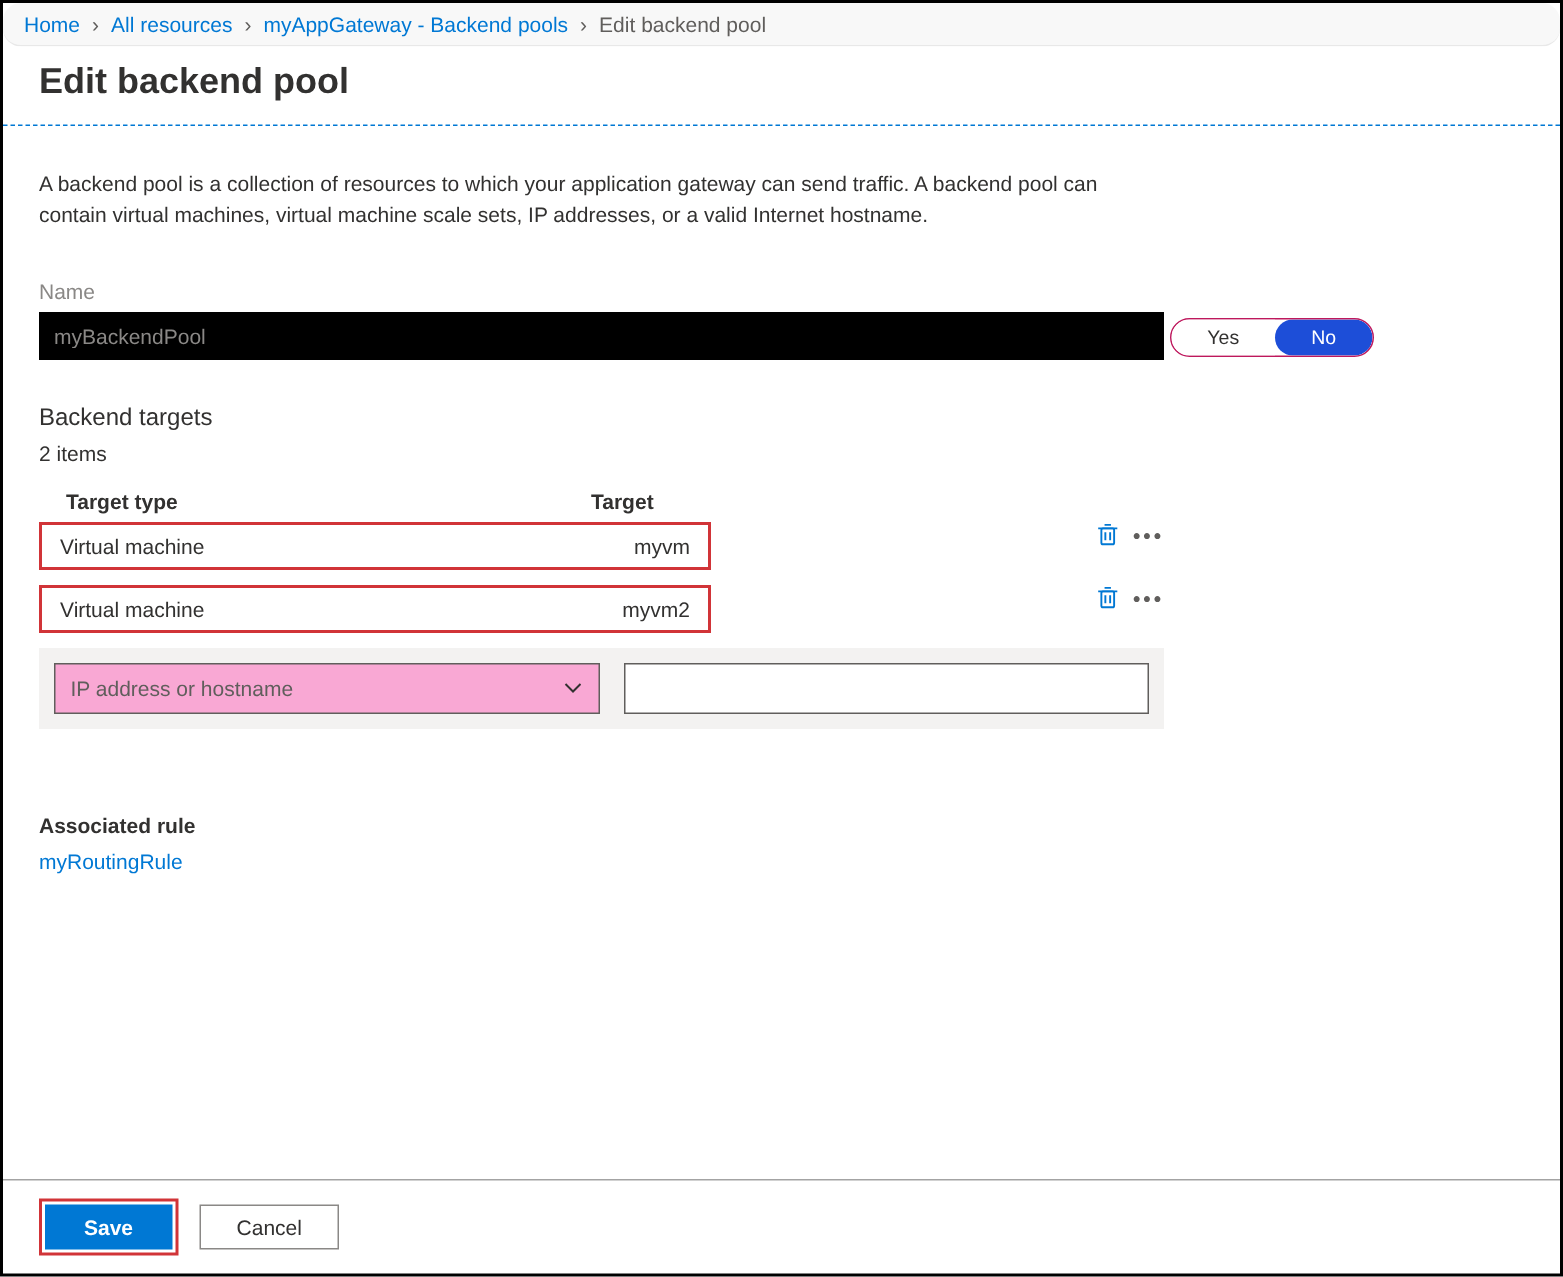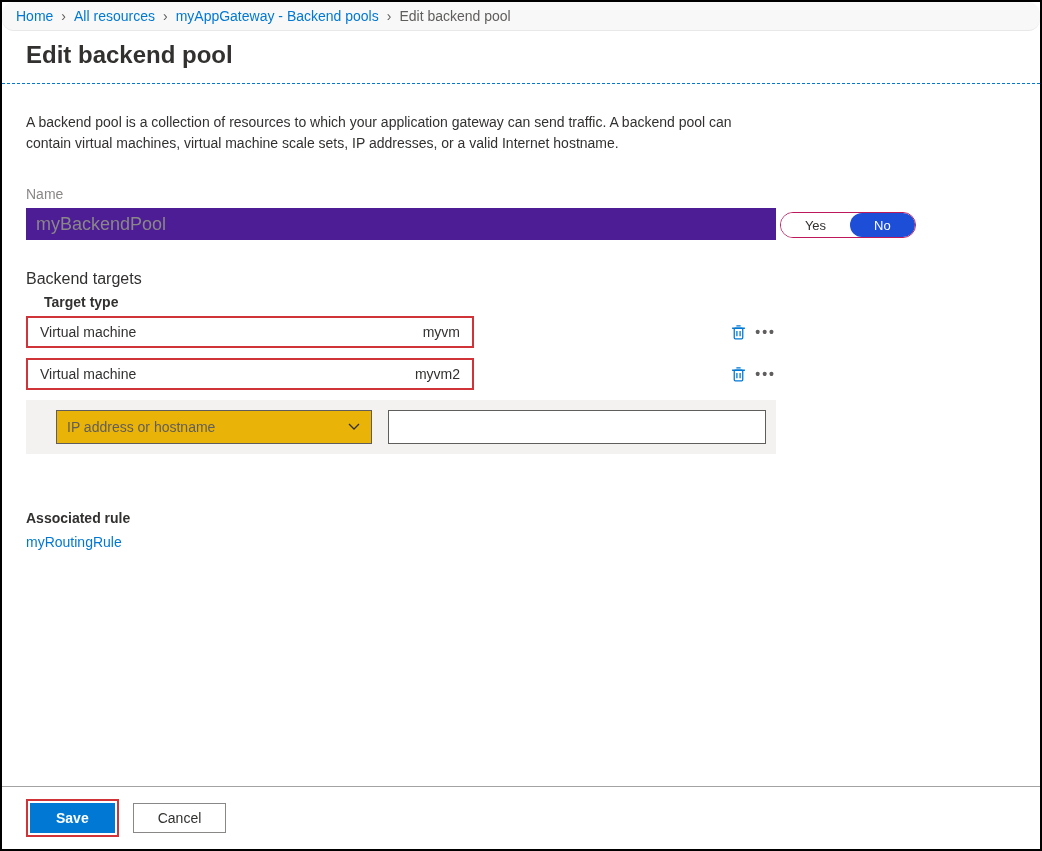--- a/index.html
+++ b/index.html
@@ -32,23 +32,23 @@
     font-size: 24px;
     font-weight: 600;
     padding: 10px 24px 14px 24px;
     border-bottom: 1px dashed #0078d4;
   }
   .content { padding: 28px 24px 0 24px; }
   .description { max-width: 740px; line-height: 1.5; margin-bottom: 32px; }
   .field-label { color: #8a8886; font-size: 14px; margin-bottom: 6px; }
   .text-input {
     width: 750px; height: 32px;
-    border: none; background: #4c1d95;
+    border: none; background: #000000;
     padding: 0 10px; color: #8a8886;
-    font-size: 18px; font-family: inherit;
+    font-size: 14px; font-family: inherit;
   }
   .section-label { font-weight: 600; margin-top: 30px; margin-bottom: 8px; }
   .toggle {
     display: inline-flex; border: 1px solid #be185d; border-radius: 14px; overflow: hidden; height: 26px;
   }
   .toggle-option {
     display: inline-flex; align-items: center; justify-content: center;
     padding: 0 24px; font-size: 13px; cursor: pointer;
     background: #fff; color: #323130;
   }
@@ -56,38 +56,37 @@
     background: #1d4ed8; color: #fff; border-radius: 14px;
   }
   .subhead { font-size: 16px; margin-top: 30px; }
   .items-count { margin-top: 6px; margin-bottom: 10px; }
   .targets-table { width: 750px; }
   .targets-header {
     display: flex; font-weight: 600; padding: 6px 18px;
   }
   .targets-header .col-type { width: 350px; }
   .targets-header .col-target { flex: 1; }
-  .target-row-wrap { display: flex; align-items: center; gap: 13px; margin-bottom: 10px;}
+  .target-row-wrap { display: flex; align-items: flex-start; gap: 13px; margin-bottom: 10px;}
   .target-row {
     display: flex; border: 2px solid #d13438; width: 448px;
     padding: 6px 12px; align-items: center;
   }
   .target-row .col-type { width: 338px; }
   .target-row .col-target { flex: 1; text-align: right; }
   .spacer-action { flex: 1; display: flex; justify-content: flex-end; align-items: center; gap: 8px; }
   .new-row {
     display: flex; width: 750px; background: #f3f2f1;
     padding: 10px; gap: 16px; align-items: center; margin-top: 6px;
   }
   .dropdown {
-    width: 316px; height: 34px; border: 1px solid #605e5c;
-    background: #eab308; display: flex; align-items: center;
+    width: 364px; height: 34px; border: 1px solid #605e5c;
+    background: #f9a8d4; display: flex; align-items: center;
     padding: 0 10px; justify-content: space-between; color: #605e5c;
     cursor: pointer;
-    margin-left: 20px;
   }
   .dropdown-empty {
     flex: 1; height: 34px; border: 1px solid #605e5c; background: #fff;
   }
   .assoc-head { font-weight: 600; margin-top: 56px; }
   .assoc-link { color: #0078d4; text-decoration: none; display: inline-block; margin-top: 8px; cursor: pointer; }
   .footer {
     position: absolute; bottom: 0; left: 0; right: 0;
     border-top: 1px solid #a3a3a3; padding: 12px 24px;
     display: flex; gap: 14px; align-items: center;
@@ -126,24 +125,26 @@
 
   <div class="field-label">Name</div>
   <input class="text-input" readonly="" value="myBackendPool" style="">
 
   <div class="toggle">
     <div class="toggle-option">Yes</div>
     <div class="toggle-option active">No</div>
   </div>
 
   <div class="subhead">Backend targets</div>
+  <div class="items-count">2 items</div>
 
   <div class="targets-table">
     <div class="targets-header">
       <div class="col-type">Target type</div>
+      <div class="col-target">Target</div>
     </div>
 
     <div class="target-row-wrap">
       <div class="target-row">
         <div class="col-type">Virtual machine</div>
         <div class="col-target">myvm</div>
       </div>
       <div class="spacer-action">
         <span class="icon-btn">
           <svg width="17" height="17" viewBox="0 0 16 16" fill="none" stroke="#0078d4" stroke-width="1.2">

